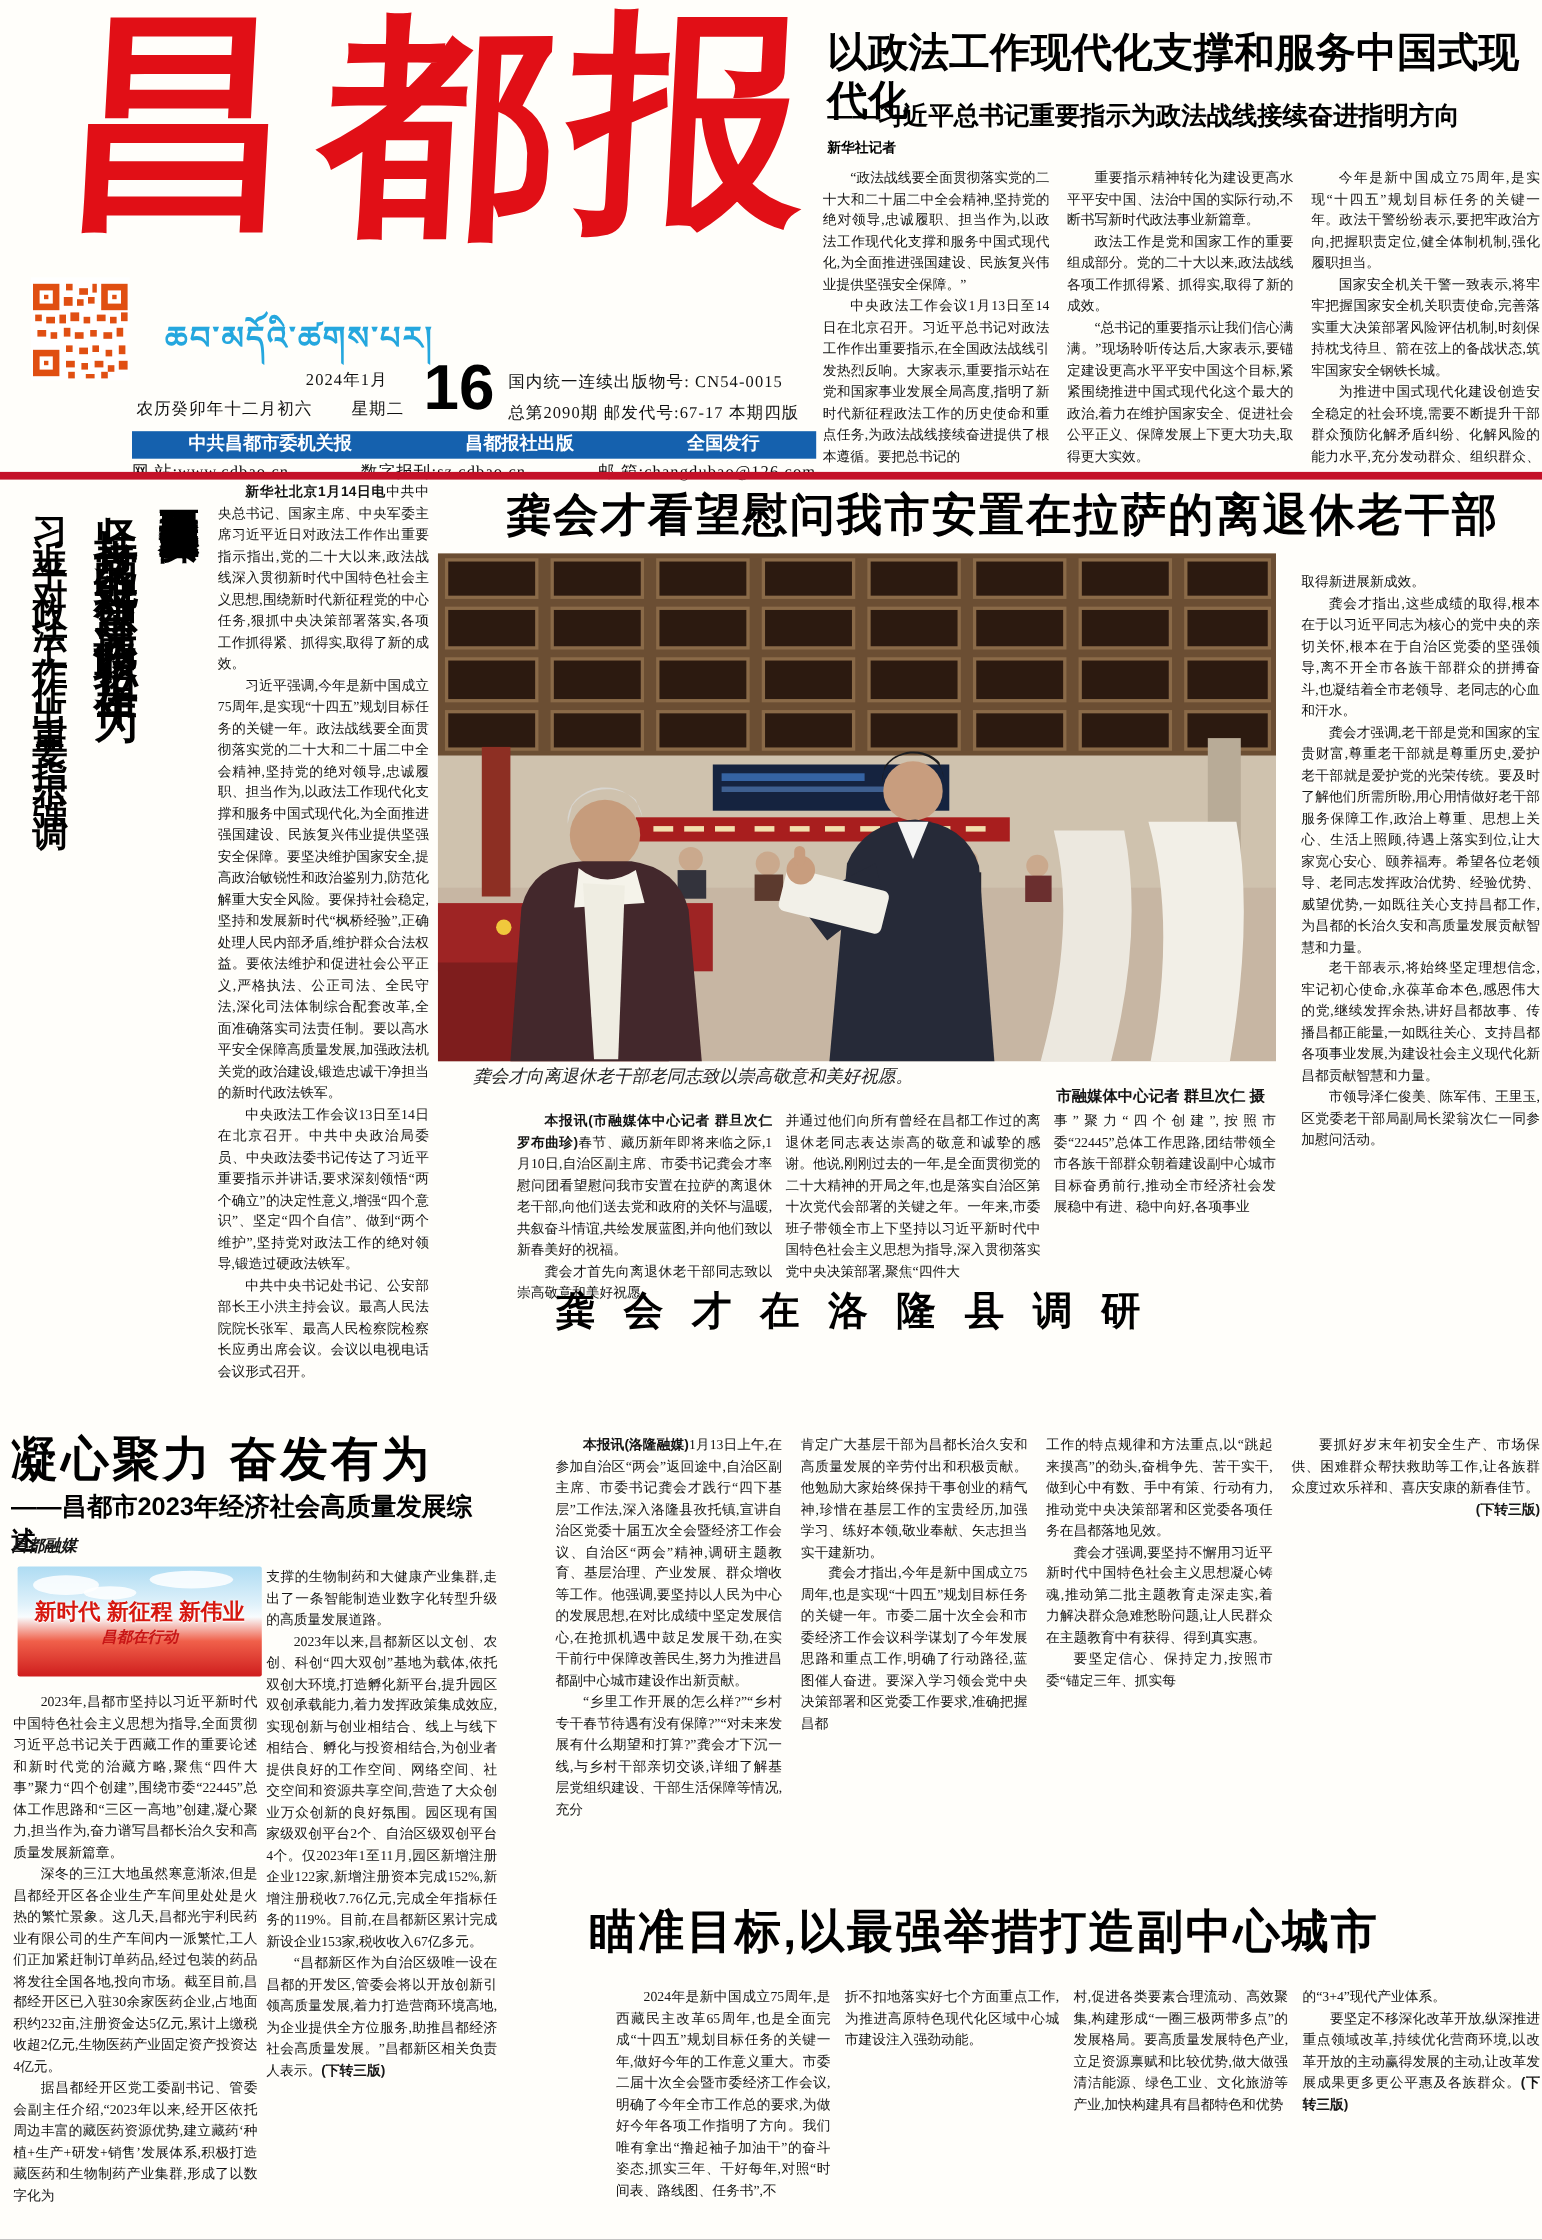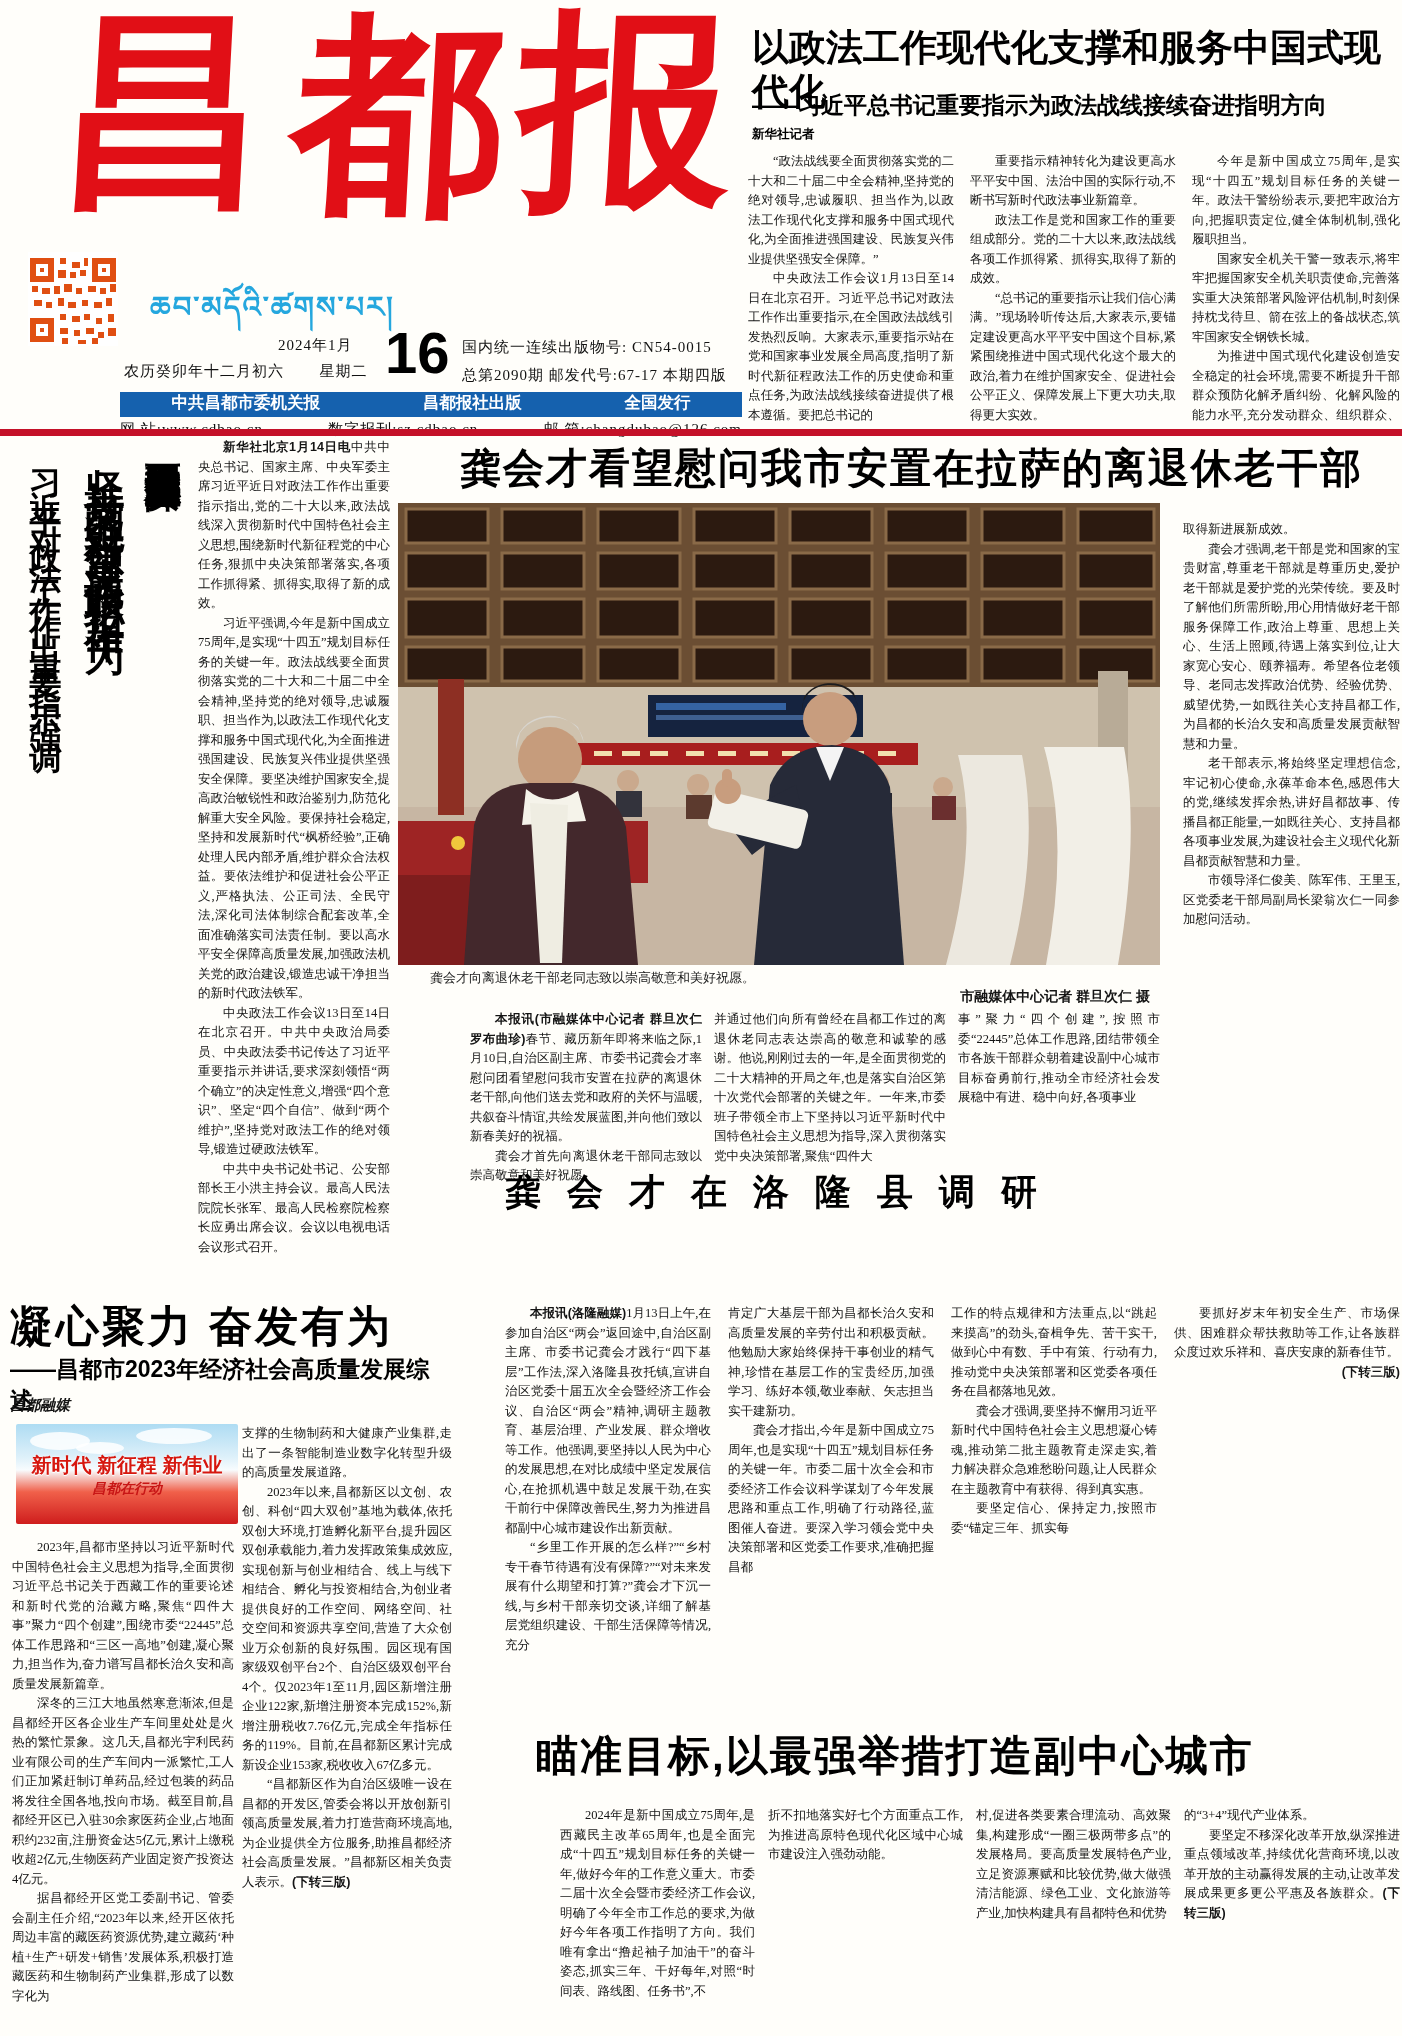--- a/index.html
+++ b/index.html
@@ -15,21 +15,21 @@
   .jump{font-family:"Liberation Sans","DejaVu Sans",sans-serif;font-weight:700}
   .mast-char{font-size:212px;line-height:1;font-weight:900;color:#e10f16;
              font-family:"Liberation Serif","DejaVu Serif",serif;transform:skewX(-3deg)}
   .tibetan{color:#25a7de;font-weight:700;font-size:29px;letter-spacing:2px}
   .vhead{position:absolute;writing-mode:vertical-rl;text-orientation:upright;white-space:nowrap;
          font-family:"Liberation Sans","DejaVu Sans",sans-serif;font-weight:900;color:#000}
   .bluebar{background:#1561ae;color:#fff;display:flex;justify-content:space-around;
            font-family:"Liberation Sans","DejaVu Sans",sans-serif;font-weight:700;font-size:16.5px}
   .redline{background:#c41128}
   .smallmeta{font-size:15px;color:#111;letter-spacing:1px}
-  .caption{font-size:13px;color:#222;}
+  .caption{font-size:16px;color:#222;font-style:italic}
   .credit{font-size:14px;font-weight:700;font-family:"Liberation Sans","DejaVu Sans",sans-serif}
   .banner{position:absolute;overflow:hidden;border-radius:2px;
           background:linear-gradient(180deg,#aedcf3 0%,#dff1fa 34%,#f8fcfe 46%,#f0604a 68%,#cf1d1d 100%)}
   .banner .cloud{position:absolute;background:#fff;border-radius:50%;opacity:.85}
   .banner .t1{position:absolute;left:0;right:0;top:28px;text-align:center;color:#d6170f;
               font-family:"Liberation Sans","DejaVu Sans",sans-serif;font-weight:900;font-size:20px;
               text-shadow:0 1px 0 #fff,0 0 3px #fff}
   .banner .t2{position:absolute;left:0;right:0;top:56px;text-align:center;color:#c81616;
               font-weight:700;font-size:14px;font-style:italic}
 </style>
@@ -238,20 +238,21 @@
       <path d="M418,244 l14,34 14,-34 z" fill="#f4f4f4"></path>
       <path d="M398,282 q-44,20 -64,44 l20,26 q30,-24 52,-34 z" fill="#262a38"></path>
       <rect x="312" y="296" width="96" height="40" rx="6" transform="rotate(14 360 316)" fill="#f2f0e8"></rect>
       <circle cx="330" cy="288" r="13" fill="#c89d7e"></circle>
         <rect x="324" y="266" width="10" height="18" rx="5" fill="#c89d7e"></rect>
     </g>
   </svg>
 
   <div class="abs col" style="left:1183px;top:520px;width:217px;height:712px">
     <p style="text-indent:0">取得新进展新成效。</p>
+    <p>龚会才指出,这些成绩的取得,根本在于以习近平同志为核心的党中央的亲切关怀,根本在于自治区党委的坚强领导,离不开全市各族干部群众的拼搏奋斗,也凝结着全市老领导、老同志的心血和汗水。</p>
     <p>龚会才强调,老干部是党和国家的宝贵财富,尊重老干部就是尊重历史,爱护老干部就是爱护党的光荣传统。要及时了解他们所需所盼,用心用情做好老干部服务保障工作,政治上尊重、思想上关心、生活上照顾,待遇上落实到位,让大家宽心安心、颐养福寿。希望各位老领导、老同志发挥政治优势、经验优势、威望优势,一如既往关心支持昌都工作,为昌都的长治久安和高质量发展贡献智慧和力量。</p>
     <p>老干部表示,将始终坚定理想信念,牢记初心使命,永葆革命本色,感恩伟大的党,继续发挥余热,讲好昌都故事、传播昌都正能量,一如既往关心、支持昌都各项事业发展,为建设社会主义现代化新昌都贡献智慧和力量。</p>
     <p>市领导泽仁俊美、陈军伟、王里玉,区党委老干部局副局长梁翁次仁一同参加慰问活动。</p>
   </div>
 
   <div class="abs caption center" style="left:430px;top:969px;width:560px">龚会才向离退休老干部老同志致以崇高敬意和美好祝愿。</div>
   <div class="abs credit" style="left:700px;top:988px;width:450px;text-align:right">市融媒体中心记者 群旦次仁 摄</div>
 
   <div class="abs col" style="left:470px;top:1010px;width:232px;height:224px">
     <p><b class="lead">本报讯(市融媒体中心记者 群旦次仁 罗布曲珍)</b><span>春节、藏历新年即将来临之际,1月10日,自治区副主席、市委书记龚会才率慰问团看望慰问我市安置在拉萨的离退休老干部,向他们送去党和政府的关怀与温暖,共叙奋斗情谊,共绘发展蓝图,并向他们致以新春美好的祝福。</span></p>

